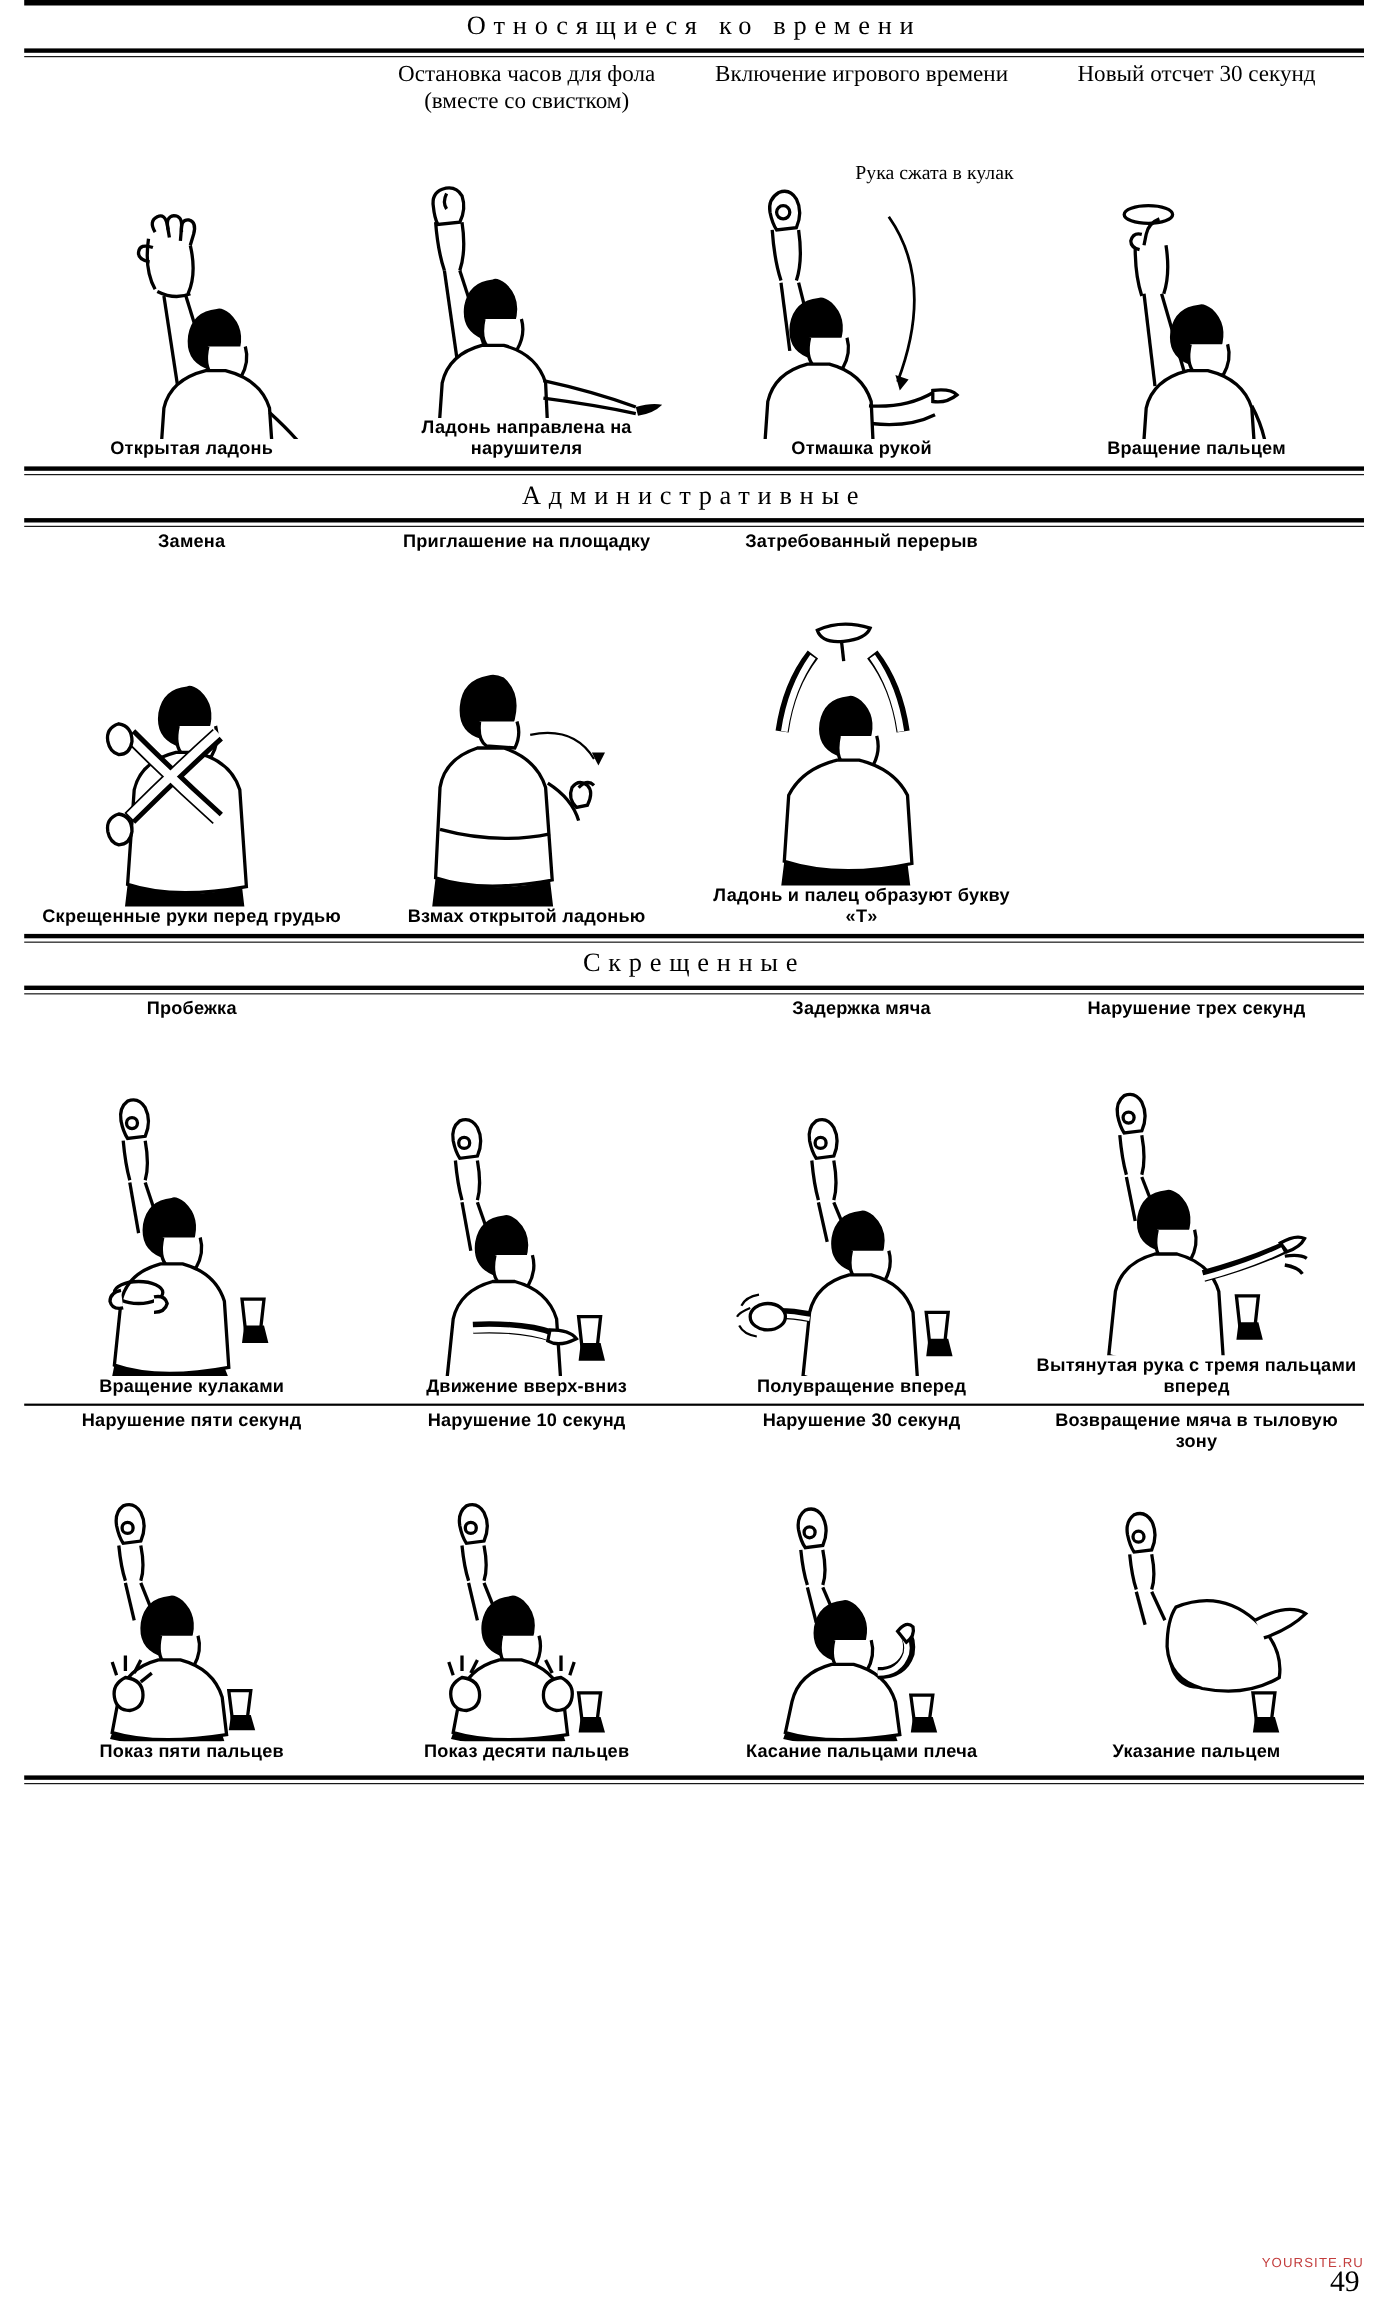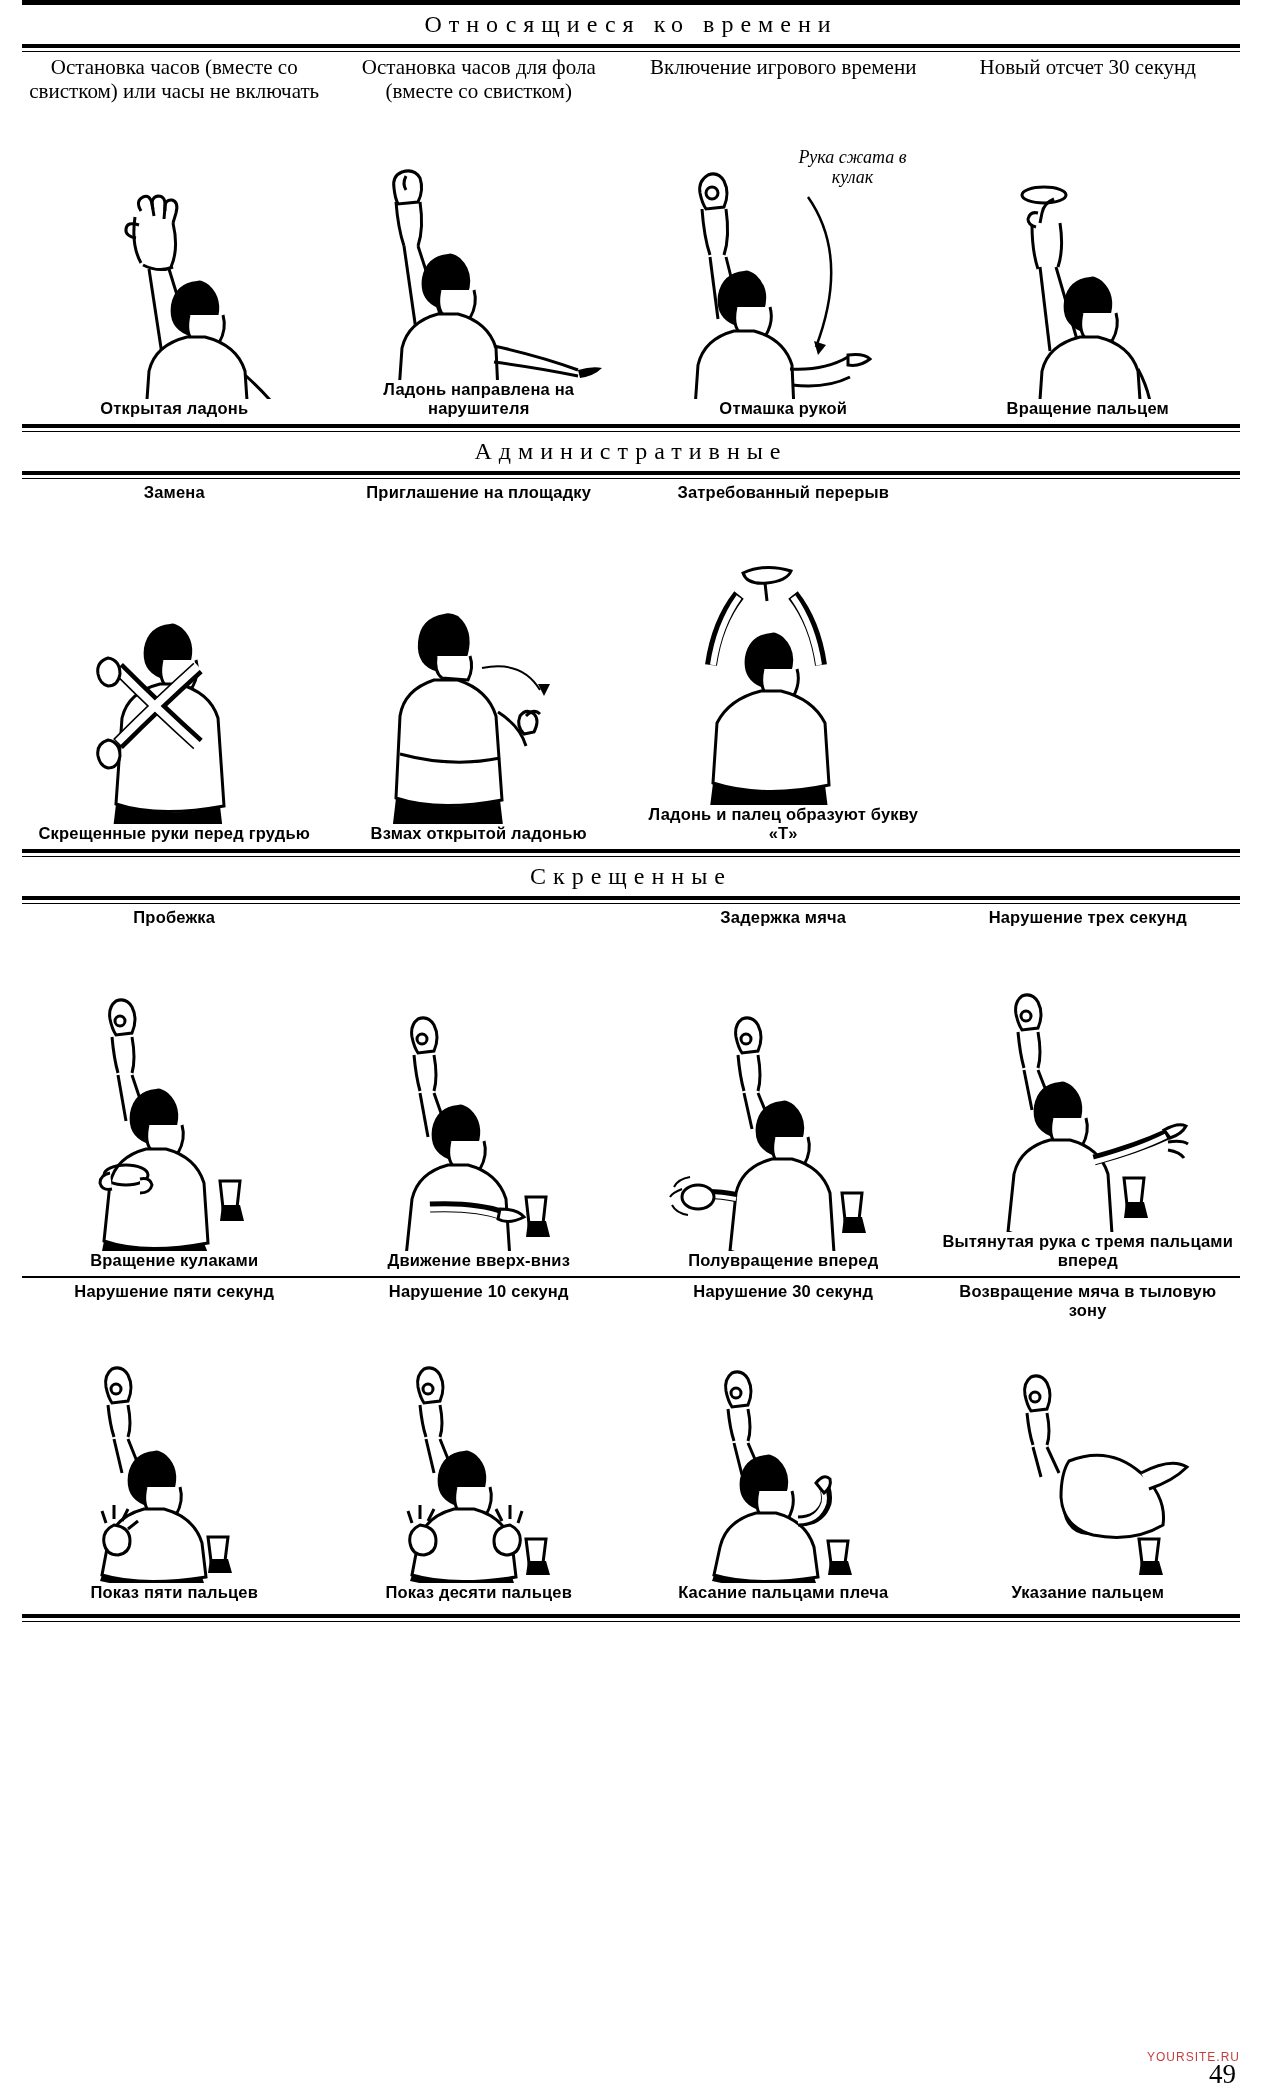--- a/index.html
+++ b/index.html
@@ -84,24 +84,23 @@
     display: flex;
     align-items: flex-end;
     justify-content: center;
     min-height: 10px;
   }
   .art svg {
     display: block;
   }
   .note {
     font-family: "Liberation Serif", serif;
-    font-style: italic;
     font-size: 18px;
     line-height: 1.1;
-    text-align: center;
+    text-align: left;
     position: absolute;
   }
   .footer-num {
     position: absolute;
     right: 26px;
     bottom: 2px;
     font-family: "Liberation Serif", serif;
     font-size: 27px;
   }
   .watermark {
@@ -126,21 +125,20 @@
 <div class="page">
 
   <div class="rule-top"></div>
 
   <div class="section-head">Относящиеся ко времени</div>
   <div class="rule-thick"></div>
 
   <div class="row r-time">
 
     <div class="cell">
-      <div class="cap-top serif-big">Остановка часов (вместе со свистком) или часы не включать</div>
       <div class="art">
         <svg width="210" height="230" viewBox="0 0 210 230" fill="none" stroke="#000" stroke-width="3">
 
           <path d="M72 42 q-6 -10 2 -14 q7 -3 9 7 l2 12" stroke-width="3"></path>
           <path d="M84 40 q-3 -12 5 -13 q8 0 7 11 l-1 12"></path>
           <path d="M96 42 q-1 -12 7 -11 q7 2 4 13 l-3 10"></path>
           <path d="M70 56 q-12 -4 -13 4 q-1 7 10 9"></path>
           <path d="M66 48 q-4 28 6 46"></path>
           <path d="M104 54 q6 26 -2 44"></path>
           <path d="M74 96 q16 8 30 2"></path>

